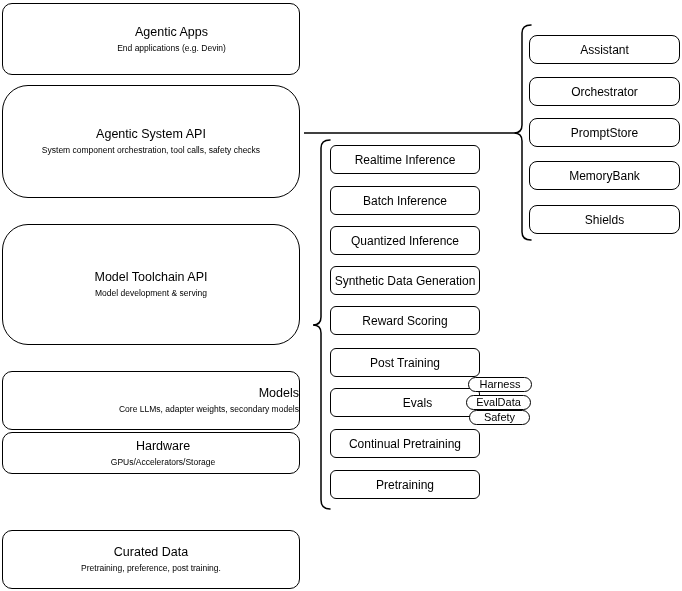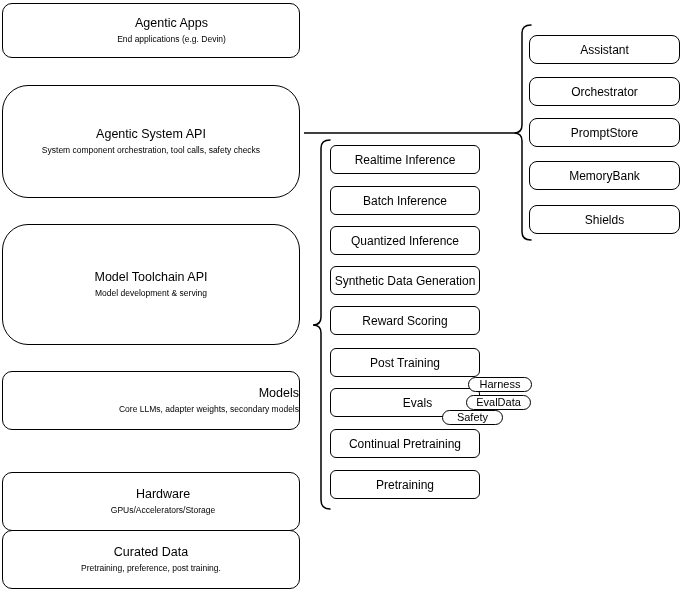--- a/index.html
+++ b/index.html
@@ -67,37 +67,37 @@
 <body>
 
 <div class="canvas">
 
   <svg class="connectors" viewBox="0 0 682 591" xmlns="http://www.w3.org/2000/svg">
     <line x1="304" y1="133" x2="514" y2="133" stroke="#000000" stroke-width="1.5"></line>
     <path d="M 330 140 Q 321 140 321 148 L 321 317 Q 321 325 313 325 Q 321 325 321 333 L 321 500 Q 321 509 330 509" fill="none" stroke="#000000" stroke-width="1.5" stroke-linecap="round"></path>
     <path d="M 531 25 Q 522 25 522 33 L 522 125 Q 522 133 514 133 Q 522 133 522 141 L 522 232 Q 522 240 531 240" fill="none" stroke="#000000" stroke-width="1.5" stroke-linecap="round"></path>
   </svg>
 
-  <div class="node lbox r10" style="top:3px;height:55px;padding-left:41px;">
+  <div class="node lbox r10" style="top:3px;height:72px;padding-left:41px;">
     <div class="title">Agentic Apps</div>
     <div class="subtitle">End applications (e.g. Devin)</div>
   </div>
   <div class="node lbox r26" style="top:85px;height:113px;">
     <div class="title">Agentic System API</div>
     <div class="subtitle">System component orchestration, tool calls, safety checks</div>
   </div>
   <div class="node lbox r26" style="top:224px;height:121px;">
     <div class="title">Model Toolchain API</div>
     <div class="subtitle">Model development &amp; serving</div>
   </div>
   <div class="node lbox r10" style="top:371px;height:59px;align-items:flex-end;">
     <div class="title">Models</div>
     <div class="subtitle">Core LLMs, adapter weights, secondary models</div>
   </div>
-  <div class="node lbox r10" style="top:472px;height:59px;padding-left:24px;">
+  <div class="node lbox r10" style="top:432px;height:42px;padding-left:24px;">
     <div class="title">Hardware</div>
     <div class="subtitle">GPUs/Accelerators/Storage</div>
   </div>
   <div class="node lbox r10" style="top:530px;height:59px;">
     <div class="title">Curated Data</div>
     <div class="subtitle">Pretraining, preference, post training.</div>
   </div>
 
   <div class="node mbox" style="top:145px;">
     <span>Realtime Inference</span>
@@ -126,21 +126,21 @@
   <div class="node mbox" style="top:429px;">
     <span>Continual Pretraining</span>
   </div>
 
   <div class="pill" style="left:468px;top:377px;width:64px;height:15px;">
     <span>Harness</span>
   </div>
   <div class="pill" style="left:466px;top:395px;width:65px;height:15px;">
     <span>EvalData</span>
   </div>
-  <div class="pill" style="left:442px;top:410px;width:61px;height:15px;">
+  <div class="pill" style="left:469px;top:410px;width:61px;height:15px;">
     <span>Safety</span>
   </div>
 
   <div class="node rbox" style="top:35px;">
     <span>Assistant</span>
   </div>
   <div class="node rbox" style="top:77px;">
     <span>Orchestrator</span>
   </div>
   <div class="node rbox" style="top:118px;">

